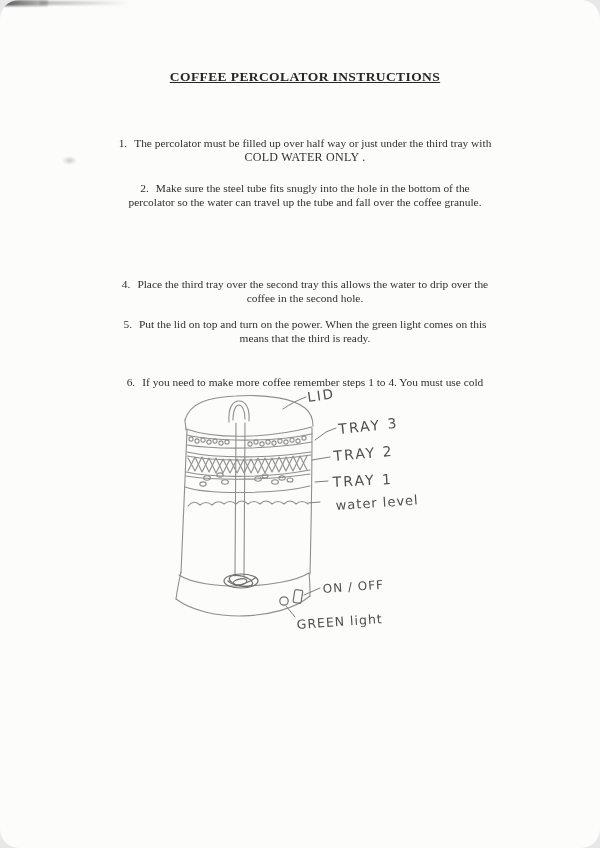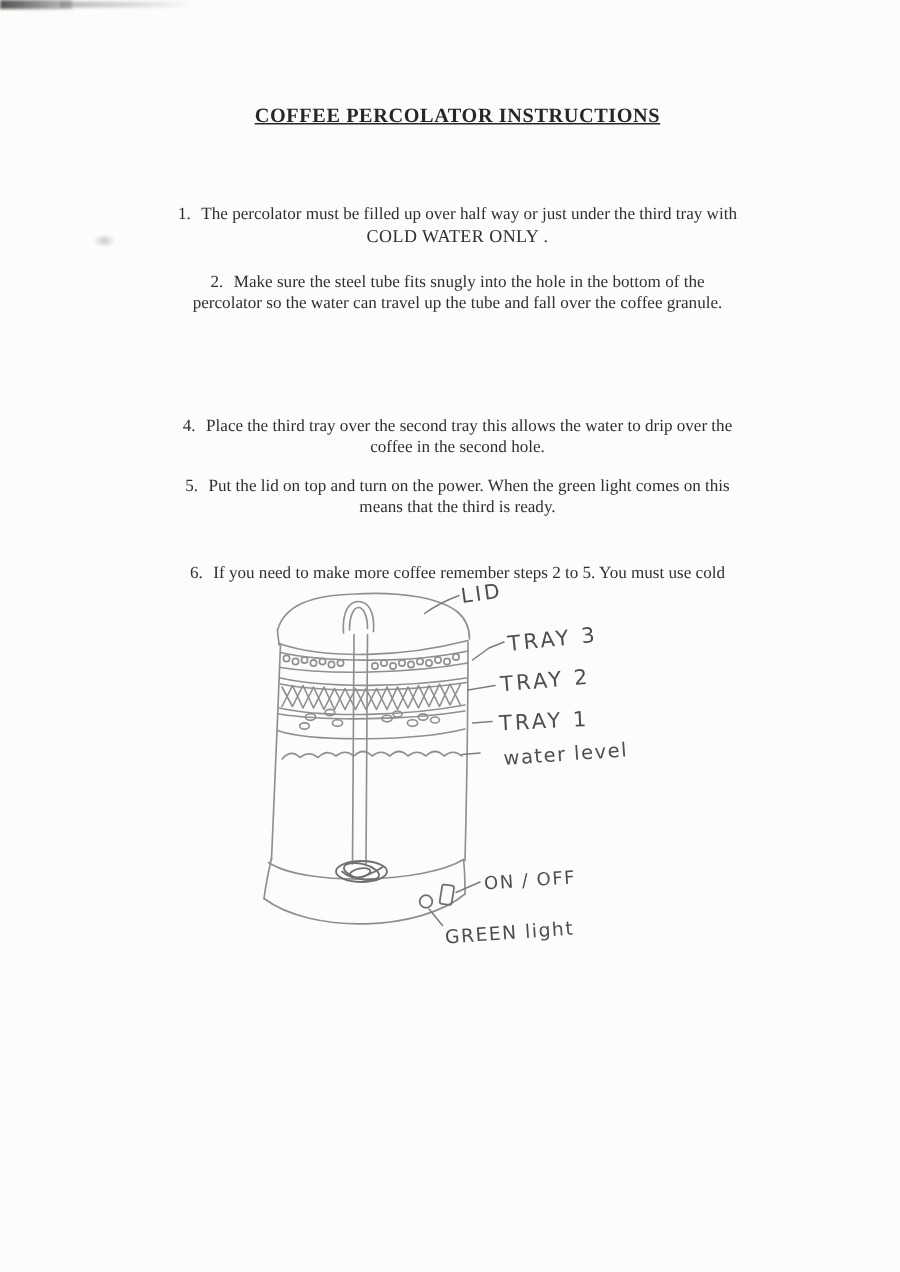--- a/index.html
+++ b/index.html
@@ -1,19 +1,20 @@
 <!DOCTYPE html>
 <html><head>
 <meta charset="utf-8">
 <style>
   html,body{margin:0;padding:0;background:#e8e8e8;}
   .page{
     position:relative;width:600px;height:848px;margin:0 auto;
     background:#fcfcfb;color:#2f2f2f;overflow:hidden;
     font-family:"Liberation Serif", serif;
+    border-radius:19px;
   }
   
   .smudge-a{position:absolute;left:0;top:0;width:48px;height:6px;
     background:linear-gradient(90deg, rgba(50,50,50,.85), rgba(90,90,90,.35));
     filter:blur(1px);}
   .smudge-b{position:absolute;left:40px;top:1px;width:90px;height:4px;
     background:linear-gradient(90deg, rgba(110,110,110,.5), rgba(150,150,150,0));
     filter:blur(1px);}
   .smudge-c{position:absolute;left:62px;top:156px;width:15px;height:9px;
     background:radial-gradient(closest-side, rgba(120,120,120,.35), rgba(120,120,120,0));
@@ -64,21 +65,21 @@
     <div><span class="num">4.</span><span>Place the third tray over the second tray this allows the water to drip over the</span></div>
     <div>coffee in the second hole.</div>
   </div>
 
   <div class="item i5">
     <div><span class="num">5.</span><span>Put the lid on top and turn on the power. When the green light comes on this</span></div>
     <div>means that the third is ready.</div>
   </div>
 
   <div class="item i6">
-    <div><span class="num">6.</span><span>If you need to make more coffee remember steps 2 to 5. You must use cold</span></div>
+    <div><span class="num">6.</span><span>If you need to make more coffee remember steps 1 to 4. You must use cold</span></div>
   </div>
 
   <svg class="diagram" width="300" height="270" viewBox="0 0 300 270">
 
     <g>
       <path class="sk" d="M39,47 C37,95 35,150 33,190"></path>
       <path class="sk" d="M164,45 C164,100 163,150 162,191"></path>
     </g>
 
     <g>

